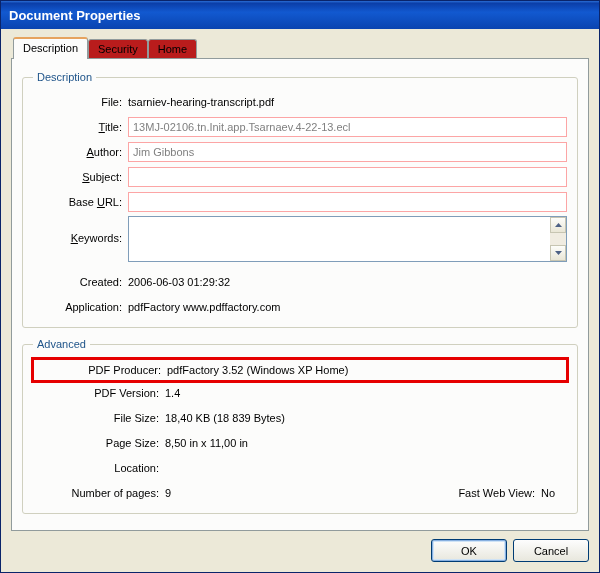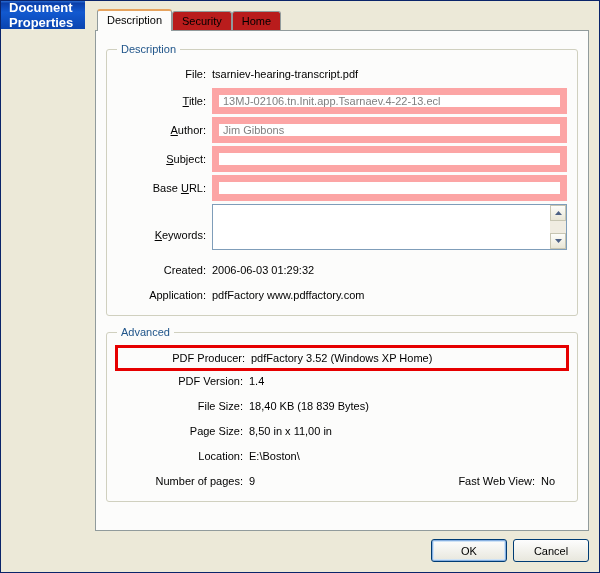--- a/index.html
+++ b/index.html
@@ -11,21 +11,21 @@
     width: 600px;
     height: 573px;
     overflow: hidden;
   }
   .window {
     width: 600px;
     height: 573px;
     border: 1px solid #0a246a;
     background: #ece9d8;
     display: flex;
-    flex-direction: row;
+    flex-direction: column;
   }
   .titlebar {
     height: 28px;
     background: linear-gradient(to bottom, #2a6ed5 0%, #0b3ea8 8%, #1259d0 40%, #0a44b0 100%);
     color: #fff;
     display: flex;
     align-items: center;
     padding: 0 6px 0 8px;
     font-weight: bold;
     font-size: 13px;
@@ -96,23 +96,23 @@
     color: #000;
   }
   .advanced .row .lbl { width: 108px; margin-left: 24px; }
   .row .val {
     flex: 1;
     color: #000;
   }
   .u { text-decoration: underline; }
   .inp {
     flex: 1;
-    border: 7px solid #fca5a5;
+    border: 1px solid #fca5a5;
     background: #fff;
-    height: 26px;
+    height: 20px;
     padding: 2px 4px;
     font: inherit;
     color: #808080;
   }
   .inp[readonly] { color: #808080; }
   .ta-wrap {
     flex: 1;
     display: flex;
     border: 1px solid #7f9db9;
     background: #fff;
@@ -210,21 +210,21 @@
         <div class="row">
           <span class="lbl"><span></span><span class="u">S</span><span>ubject:</span></span>
           <input class="inp" value="" style="">
         </div>
 
         <div class="row">
           <span class="lbl"><span>Base </span><span class="u">U</span><span>RL:</span></span>
           <input class="inp" value="" style="">
         </div>
 
-        <div class="row" style="align-items:center;">
+        <div class="row" style="align-items:flex-start;">
           <span class="lbl" style="padding-top:16px;"><span></span><span class="u">K</span><span>eywords:</span></span>
           <div class="ta-wrap">
             <textarea class="ta" style=""></textarea>
             <div class="scroll-stub">
               <div class="scroll-btn">
                   <svg width="7" height="4">
                     <path d="M3.5 0 L7 4 L0 4 Z" fill="#4d6185"></path>
                   </svg>
                 </div>
               <div class="scroll-btn">
@@ -262,21 +262,20 @@
         <div class="row">
           <span class="lbl">File Size:</span>
           <span class="val">18,40 KB (18 839 Bytes)</span>
         </div>
         <div class="row">
           <span class="lbl">Page Size:</span>
           <span class="val">8,50 in x 11,00 in</span>
         </div>
         <div class="row">
           <span class="lbl">Location:</span>
-          <span class="val">E:\Boston\</span>
         </div>
         <div class="row">
           <span class="lbl">Number of pages:</span>
           <span class="val" style="flex:0 0 200px;">9</span>
           <div class="rightcol" style="flex:1; justify-content:flex-end;">
             <span class="rightlbl">Fast Web View:</span>
             <span style="width:26px;">No</span>
           </div>
         </div>
       </fieldset>

